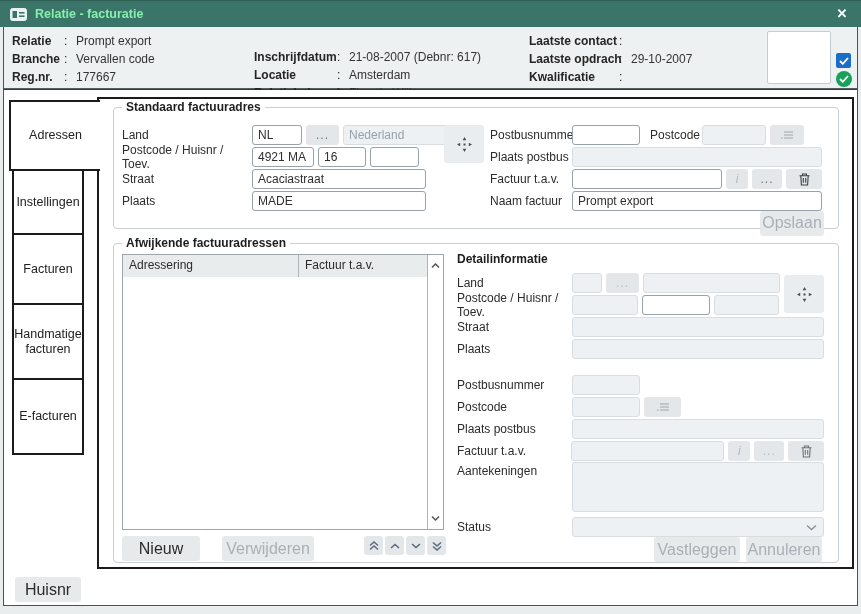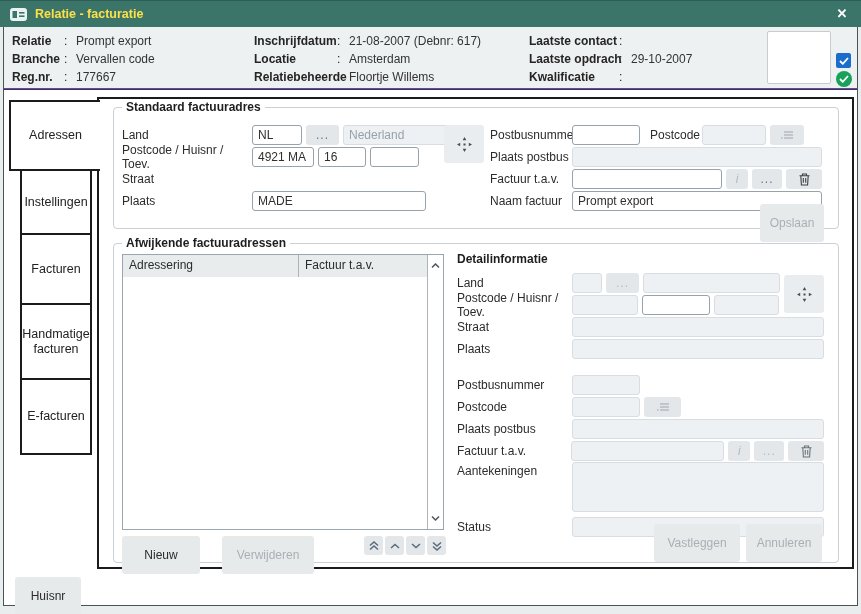--- a/index.html
+++ b/index.html
@@ -11,37 +11,37 @@
     background: #e9edee;
     position: relative;
     overflow: hidden;
   }
   
   .titlebar {
     position: absolute; left: 0; top: 0; right: 0; height: 27px;
     background: #3b7569; border-top: 1px solid #2e5e54;
     display: flex; align-items: center; gap: 8px; padding: 0 10px;
   }
-  .titlebar .title { color: #fde047; font-weight: bold; font-size: 12.5px; text-align: right; }
+  .titlebar .title { color: #86efac; font-weight: bold; font-size: 12.5px; text-align: right; }
   .titlebar .close {
     margin-left: auto; color: #fff; font-weight: bold; font-size: 13px;
     width: 18px; text-align: center; cursor: pointer; line-height: 18px;
   }
   
   .frame {
     position: absolute; left: 3px; right: 3px; top: 27px; bottom: 8px;
     border: 1px solid #4c5355; border-top: none; background: #4c1d95;
   }
   
   .header {
     position: absolute; left: 0; right: 0; top: 0; height: 62px;
     background: #eef1f1; border-bottom: 1px solid #565d5f; padding-top: 5px;
   }
   .hcol { position: absolute; top: 5px; }
-  .hcol1 { left: 8px; }  .hcol2 { left: 250px; }  .hcol3 { left: 525px; }
+  .hcol1 { left: 8px; }  .hcol2 { left: 250px; margin-top: 16px; }  .hcol3 { left: 525px; }
   .hrow { display: flex; line-height: 18px; white-space: nowrap; }
   .hlabel { font-weight: bold; color: #252525; }
   .hcol1 .hlabel { width: 52px; } .hcol2 .hlabel { width: 83px; } .hcol3 .hlabel { width: 90px; }
   .hcolon { width: 12px; color: #252525; }
   .hval { color: #333; }
   .photo {
     position: absolute; right: 26px; top: 4px; width: 64px; height: 53px;
     background: #fff; border: 1px solid #c7ccd1; border-radius: 2px;
   }
   .hchecks { position: absolute; right: 5px; top: 26px; display: flex; flex-direction: column; gap: 3px; }
@@ -52,21 +52,21 @@
   .panel {
     position: absolute; left: 93px; top: 7px; width: 757px; height: 472px;
     border: 2px solid #1b1b1b; background: #fff;
   }
   .tab {
     position: absolute; background: #fff; border: 2px solid #1b1b1b;
     display: flex; align-items: center; justify-content: center; text-align: center;
     font-size: 12.5px; color: #222; z-index: 3; cursor: pointer; padding: 0 4px; line-height: 15px;
   }
   .tab.active  { left: 5px;  width: 91px; border-right: none; }
-  .tab.inactive{ left: 16px; width: 72px; }
+  .tab.inactive{ left: 8px; width: 72px; }
   .tab1 { top: 10px;  height: 71px; }
   .tab2 { top: 79px;  height: 66px; }
   .tab3 { top: 143px; height: 72px; }
   .tab4 { top: 213px; height: 77px; }
   .tab5 { top: 288px; height: 77px; }
   
   .group {
     position: absolute; border: 1px solid #cad0d5; border-radius: 4px; background: #fff;
   }
   .group1 { left: 14px; top: 8px;   width: 726px; height: 122px; }
@@ -81,22 +81,22 @@
   .inp {
     height: 20px; border: 1px solid #98a2ab; border-radius: 3px; background: #fff;
     font-family: "Liberation Sans", sans-serif; font-size: 12px; color: #2f2f2f; padding: 0 5px;
   }
   .inp:disabled { background: #edf1f4; border-color: #d8dde1; color: #99a2aa; }
   .area {
     border: 1px solid #d8dde1; border-radius: 3px; background: #edf1f4; resize: none;
     font-family: "Liberation Sans", sans-serif; font-size: 12px;
   }
   .btn {
-    height: 38px; background: #e7eaeb; border: none; border-radius: 3px;
-    font-family: "Liberation Sans", sans-serif; font-size: 12px; color: #2b2b2b;
+    height: 25px; background: #e7eaeb; border: none; border-radius: 3px;
+    font-family: "Liberation Sans", sans-serif; font-size: 16px; color: #2b2b2b;
     display: inline-flex; align-items: center; justify-content: center; cursor: pointer; padding: 0 12px;
   }
   .btn.dis { color: #a9b0b5; cursor: default; }
   .ak::first-letter { text-decoration: underline; }
   .sq {
     height: 20px; background: #e3e7e9; border: none; border-radius: 3px;
     display: inline-flex; align-items: center; justify-content: center;
     font-family: "Liberation Sans", sans-serif; font-size: 12px; color: #6d757b; cursor: pointer;
   }
   .sq.faded { color: #b3bac0; }
@@ -129,21 +129,21 @@
   .reorder .sq { width: 19px; height: 19px; }
   .g1left { position: absolute; left: 8px; top: 16px; }
   .g1left .lab { width: 130px; }
   .g1right { position: absolute; left: 376px; top: 16px; width: 334px; }
   .g1right .lab { width: 82px; }
   .detail { position: absolute; left: 343px; top: 8px; width: 367px; }
   .detail .lab { width: 115px; }
   .dtitle { font-weight: bold; color: #1e1e1e; height: 20px; }
   .gap2 { width: 4px; flex: none; }
   .mt { margin-top: 14px; }
-  .g2btns { position: absolute; top: 280px; right: 16px; display: flex; gap: 6px; }
+  .g2btns { position: absolute; top: 293px; right: 16px; display: flex; gap: 6px; }
   .nvbtns { position: absolute; left: 8px; top: 292px; display: flex; gap: 22px; }
   .sluiten { position: absolute; left: 11px; top: 487px; width: 66px; }
   svg { display: block; }
 </style>
 </head>
 <body>
 
 <div class="titlebar">
   <span>
     <svg width="17" height="13" viewBox="0 0 17 13">
@@ -261,20 +261,21 @@
           <div class="row">
             <span class="lab">Postcode / Huisnr / Toev.</span>
             <input class="inp" style="width: 62px;" value="4921 MA">
             <span class="gap2"></span>
             <input class="inp" style="width: 48px;" value="16">
             <span class="gap2"></span>
             <input class="inp" style="width: 49px;" value="">
           </div>
           <div class="row">
             <span class="lab">Straat</span>
+            <input class="inp" style="width: 174px;" value="Acaciastraat">
           </div>
           <div class="row">
             <span class="lab">Plaats</span>
             <input class="inp" style="width: 174px;" value="MADE">
           </div>
         </div>
 
         <div class="crossbtn" style="left:330px; top:17px;">
           <span>
             <svg width="15" height="15" viewBox="0 0 15 15" fill="#474e52">

